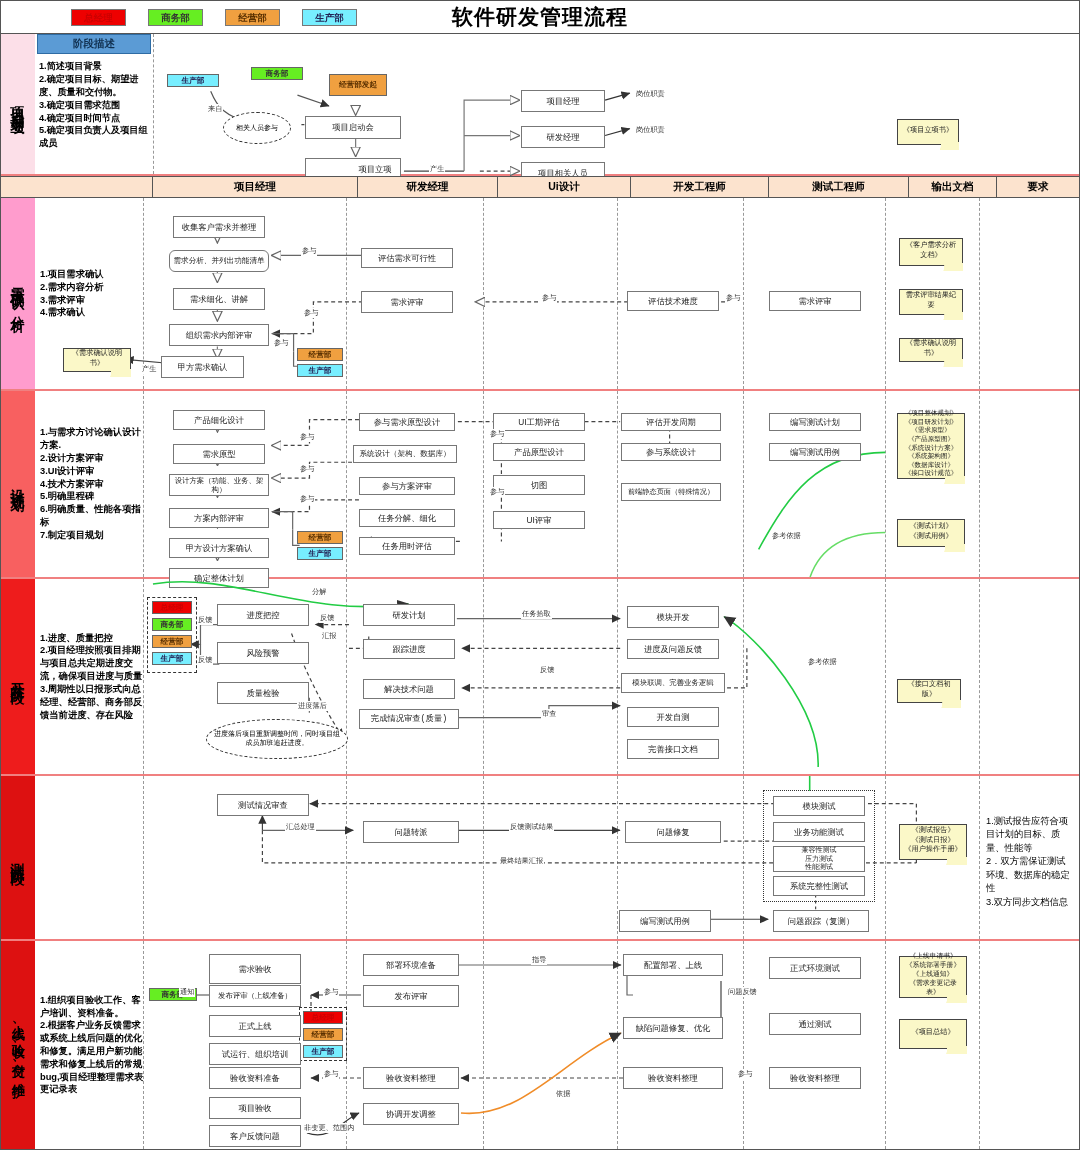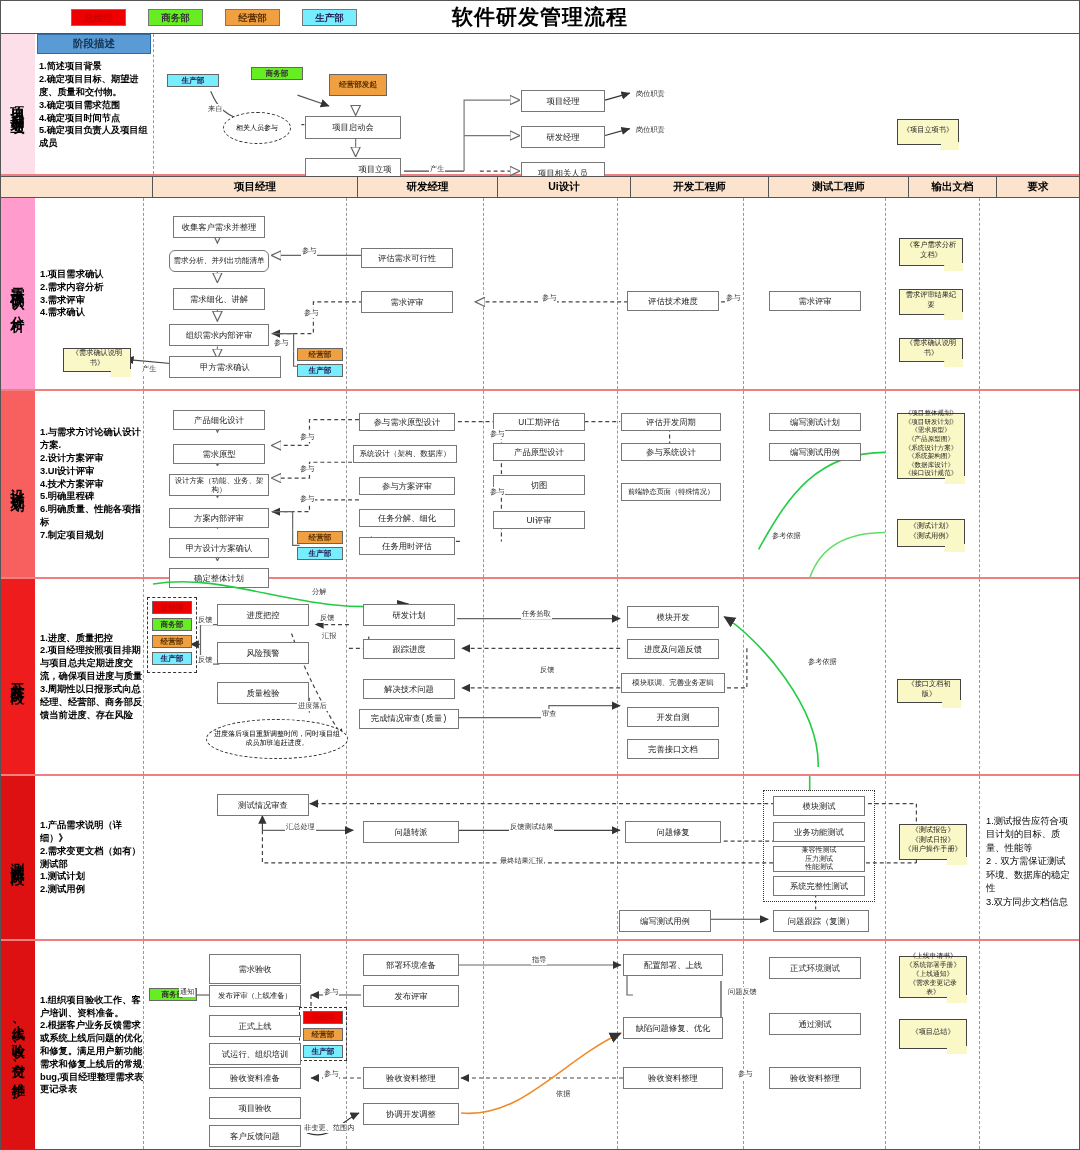--- a/index.html
+++ b/index.html
@@ -195,21 +195,21 @@
       <path d="M360,105 L310,105 L310,137 L268,137" stroke="#444" stroke-width="1.2" stroke-dasharray="4,3" fill="none" marker-end="url(#solidA)"></path>
       <path d="M290,155 L290,137 L268,137" stroke="#666" stroke-width="1.2" fill="none"></path>
       <path d="M290,155 L290,170 L296,170" stroke="#666" stroke-width="1.2" fill="none"></path>
       <path d="M174,168 L120,163" stroke="#444" stroke-width="1.2" fill="none" marker-end="url(#solidA)"></path>
     </svg>
 
     <div class="node" style="left:172px;top:18px;width:92px;height:22px;">收集客户需求并整理</div>
     <div class="node" style="left:168px;top:52px;width:100px;height:22px;font-size:7.6px;border-radius:6px;">需求分析、并列出功能清单</div>
     <div class="node" style="left:172px;top:90px;width:92px;height:22px;">需求细化、讲解</div>
     <div class="node" style="left:168px;top:126px;width:100px;height:22px;">组织需求内部评审</div>
-    <div class="node" style="left:168px;top:158px;width:112px;height:22px;">甲方需求确认</div>
+    <div class="node" style="left:160px;top:158px;width:83px;height:22px;">甲方需求确认</div>
 
     <div class="node" style="left:360px;top:50px;width:92px;height:20px;">评估需求可行性</div>
     <div class="node" style="left:360px;top:93px;width:92px;height:22px;">需求评审</div>
 
     <div class="node" style="left:626px;top:93px;width:92px;height:20px;">评估技术难度</div>
     <div class="node" style="left:768px;top:93px;width:92px;height:20px;">需求评审</div>
 
     <div class="tag orange" style="left:296px;top:150px;width:46px;">经营部</div>
     <div class="tag cyan" style="left:296px;top:166px;width:46px;">生产部</div>
 
@@ -371,25 +371,20 @@
     <div class="elabel" style="left:520px;top:30px;">任务拾取</div>
     <div class="elabel" style="left:538px;top:86px;">反馈</div>
     <div class="elabel" style="left:540px;top:130px;">审查</div>
     <div class="elabel" style="left:806px;top:78px;background:none;">参考依据</div>
 
     <div class="doc" style="left:896px;top:100px;width:64px;height:24px;">《接口文档初版》</div>
   </div>
 
   <div class="row" style="top:775px;height:165px;">
     <div class="stage-label" style="background:#dd1111;">测试阶段</div>
-    <div class="desc" style="white-space:pre-line;align-items:center;">1.产品需求说明（详细）》
-2.需求变更文档（如有）
-测试部
-1.测试计划
-2.测试用例</div>
     <div class="lane" style="left:142px;"></div>
     <div class="lane" style="left:345px;"></div>
     <div class="lane" style="left:482px;"></div>
     <div class="lane" style="left:616px;"></div>
     <div class="lane" style="left:742px;"></div>
     <div class="lane" style="left:884px;"></div>
     <div class="lane" style="left:978px;"></div>
 
     <svg class="edges" viewBox="0 0 1078 165">
       <path d="M258,55 L258,40" stroke="#444" stroke-width="1.2" fill="none" marker-end="url(#solidA)"></path>

